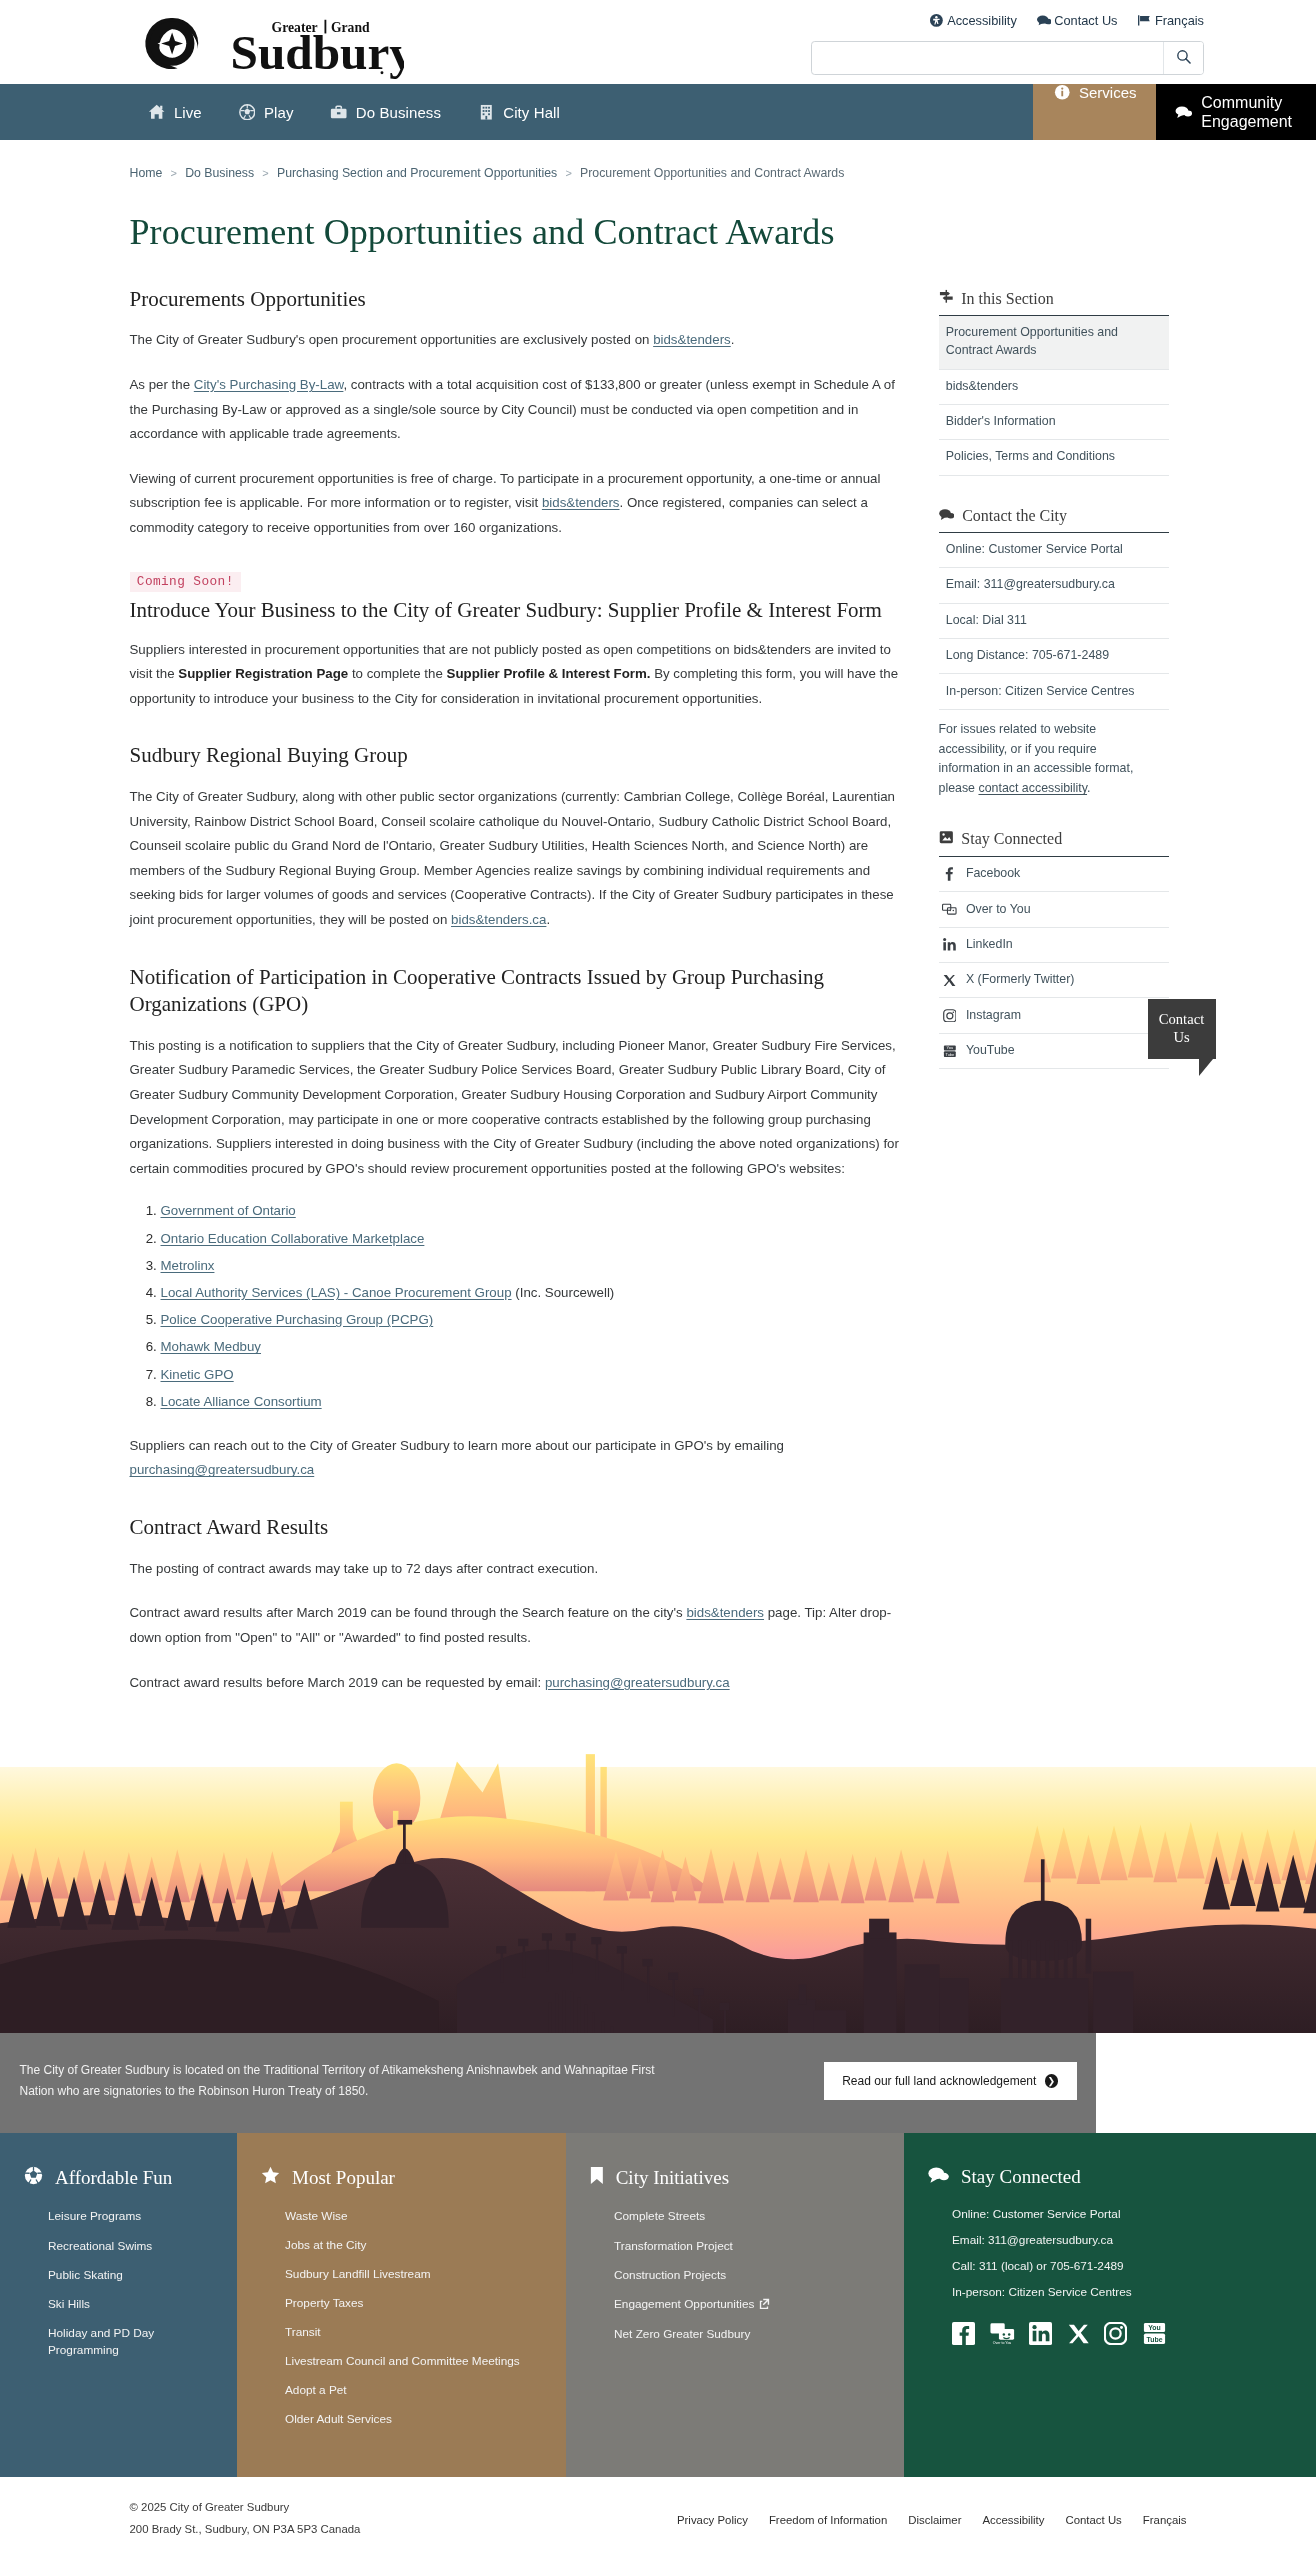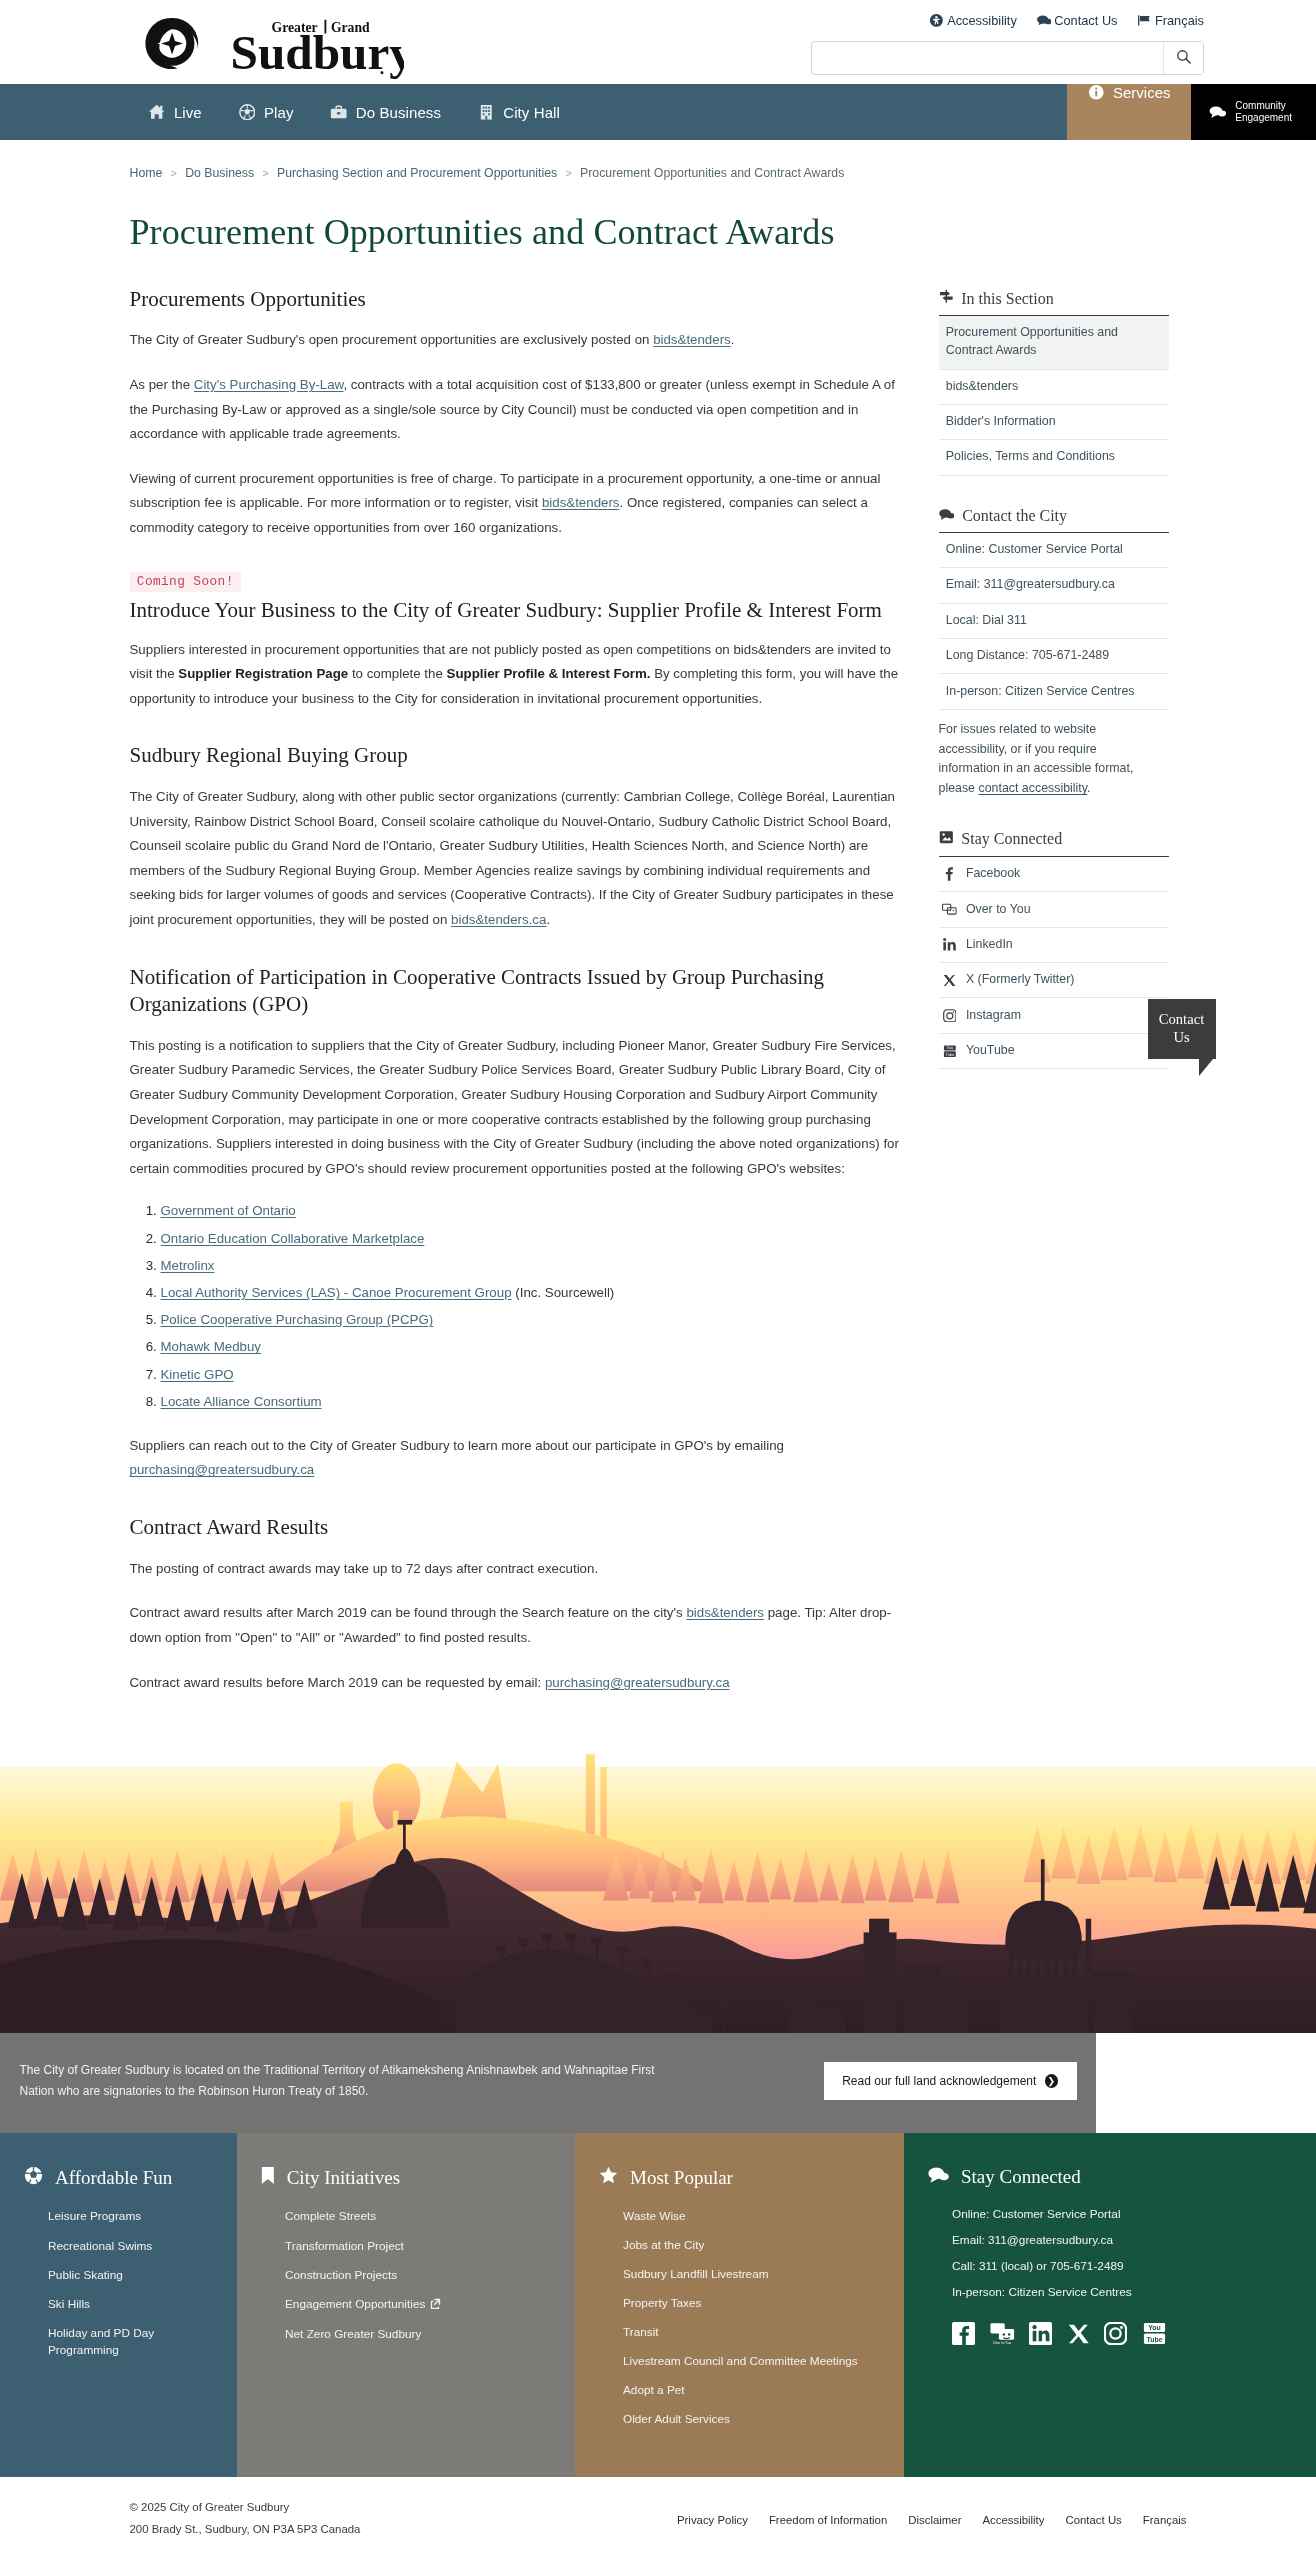--- a/index.html
+++ b/index.html
@@ -54,21 +54,21 @@
     padding:0 18.3px; color:#fff; font-size:15px; cursor:pointer;
     letter-spacing:0.1px;
   }
   .nav-right { margin-left:auto; display:flex; align-items:stretch; }
   .nav-services {
     background:#a8855c; color:#fff; display:flex; align-items:flex-start; gap:8.2px;
     padding:0 20px; font-size:15px; cursor:pointer;
   }
   .nav-community {
     background:#000; color:#fff; display:flex; align-items:center; gap:9.1px;
-    padding:0 24px 0 18.3px; font-size:10px; cursor:pointer; line-height:1.2;
+    padding:0 24px 0 18.3px; font-size:16px; cursor:pointer; line-height:1.2;
   }
   .nav-community .lbl { display:block; }
   .nav-ico { width:17.4px; height:17.4px; display:inline-flex; align-items:center; justify-content:center; }
 
   
   .page { width:1316px; background:#fff; padding-bottom:9.1px; }
   .container { width:1057px; margin:0 auto; position:relative; }
 
   .breadcrumb {
     padding:25.6px 0 0 0; font-size:12.3px; color:#5a6a74;
@@ -679,62 +679,62 @@
       <ul>
         <li><a href="#">Leisure Programs</a></li>
         <li><a href="#">Recreational Swims</a></li>
         <li><a href="#">Public Skating</a></li>
         <li><a href="#">Ski Hills</a></li>
         <li><a href="#">Holiday and PD Day Programming</a></li>
       </ul>
     </div>
   </div>
 
+  <div class="fcol f3">
+    <div class="inner">
+      <h3>
+        <span>
+          <svg width="19" height="18.3" viewBox="0 0 22 21">
+              <path d="M11 0.8l3 6.4 7 .9-5.1 4.8 1.3 6.9L11 16.4 4.8 19.8l1.3-6.9L1 8.1l7-.9z" fill="#fff"></path>
+            </svg>
+        </span>
+        <span>Most Popular</span>
+      </h3>
+      <ul>
+        <li><a href="#">Waste Wise</a></li>
+        <li><a href="#">Jobs at the City</a></li>
+        <li><a href="#">Sudbury Landfill Livestream</a></li>
+        <li><a href="#">Property Taxes</a></li>
+        <li><a href="#">Transit</a></li>
+        <li><a href="#">Livestream Council and Committee Meetings</a></li>
+        <li><a href="#">Adopt a Pet</a></li>
+        <li><a href="#">Older Adult Services</a></li>
+      </ul>
+    </div>
+  </div>
+
   <div class="fcol f2">
     <div class="inner">
       <h3>
         <span>
           <svg width="13.7" height="19" viewBox="0 0 16 22">
               <path d="M1 1h14v20l-7-6-7 6z" fill="#fff"></path>
             </svg>
         </span>
         <span>City Initiatives</span>
       </h3>
       <ul>
         <li><a href="#">Complete Streets</a></li>
         <li><a href="#">Transformation Project</a></li>
         <li><a href="#">Construction Projects</a></li>
         <li><a href="#">Engagement Opportunities</a><span class="ext-ico"><svg width="11" height="11" viewBox="0 0 13 13">
                 <path d="M5 1h7v7h-1.7V3.9L5.6 8.6 4.4 7.4 9.1 2.7H5z" fill="#f3f3f3"></path>
                 <path d="M1 3.2h3v1.6H2.6v6.6h6.6V10h1.6v3H1z" fill="#f3f3f3"></path>
               </svg></span></li>
         <li><a href="#">Net Zero Greater Sudbury</a></li>
-      </ul>
-    </div>
-  </div>
-
-  <div class="fcol f3">
-    <div class="inner">
-      <h3>
-        <span>
-          <svg width="19" height="18.3" viewBox="0 0 22 21">
-              <path d="M11 0.8l3 6.4 7 .9-5.1 4.8 1.3 6.9L11 16.4 4.8 19.8l1.3-6.9L1 8.1l7-.9z" fill="#fff"></path>
-            </svg>
-        </span>
-        <span>Most Popular</span>
-      </h3>
-      <ul>
-        <li><a href="#">Waste Wise</a></li>
-        <li><a href="#">Jobs at the City</a></li>
-        <li><a href="#">Sudbury Landfill Livestream</a></li>
-        <li><a href="#">Property Taxes</a></li>
-        <li><a href="#">Transit</a></li>
-        <li><a href="#">Livestream Council and Committee Meetings</a></li>
-        <li><a href="#">Adopt a Pet</a></li>
-        <li><a href="#">Older Adult Services</a></li>
       </ul>
     </div>
   </div>
 
   <div class="fcol f4">
     <div class="inner">
       <h3>
         <span>
           <svg width="21" height="17.4" viewBox="0 0 24 19">
               <ellipse cx="9.4" cy="8" rx="9" ry="6.6" fill="#fff"></ellipse>

